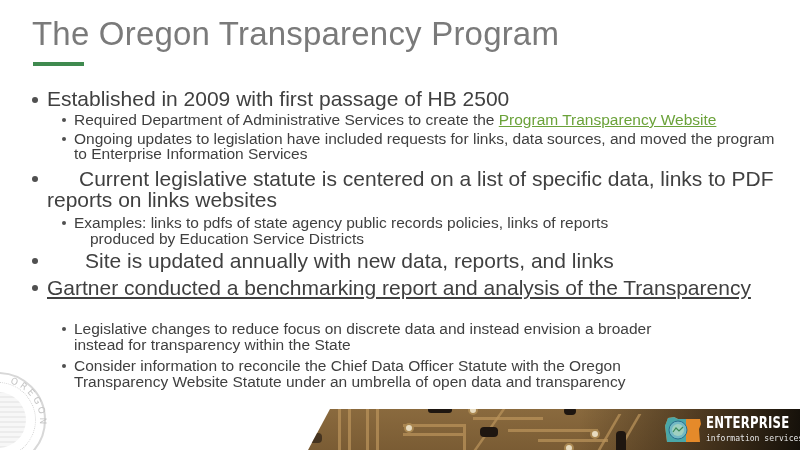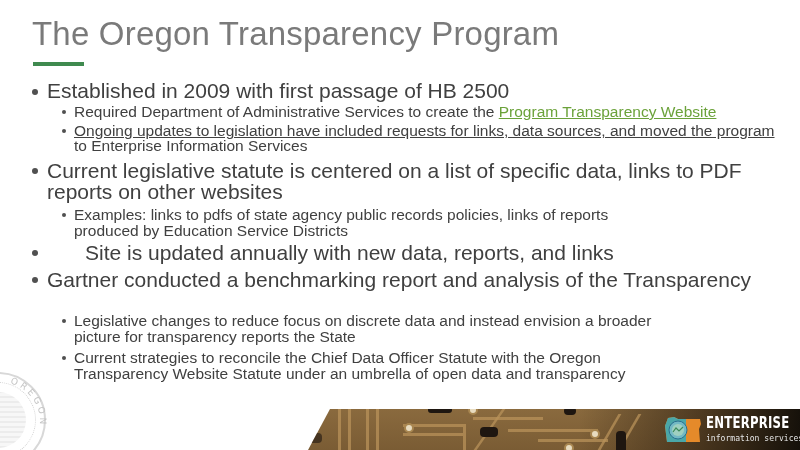--- a/index.html
+++ b/index.html
@@ -34,21 +34,21 @@
       position: absolute;
       left: 33px;
       top: 62px;
       width: 51px;
       height: 4px;
       background: #3f8a4f;
     }
     .content {
       position: absolute;
       left: 0;
-      top: 3px;
+      top: 11px;
       width: 800px;
       height: 400px;
     }
     .b1, .b2 {
       position: absolute;
       white-space: nowrap;
     }
     .b1 {
       left: 47px;
       font-size: 21px;
@@ -182,43 +182,43 @@
 
   <div class="content">
 
     <span class="dot dot1" style="top:86px;"></span>
     <div class="b1" style="top:78px;">Established in 2009 with first passage of HB 2500</div>
 
     <span class="dot dot2" style="top:107px;"></span>
     <div class="b2" style="top:101px;"><span>Required Department of Administrative Services to create the </span><a class="link">Program Transparency Website</a></div>
 
     <span class="dot dot2" style="top:126px;"></span>
-    <div class="b2" style="top:120px;text-decoration:underline;">Ongoing updates to legislation have included requests for links, data sources, and moved the program</div>
+    <div class="b2" style="top:120px;">Ongoing updates to legislation have included requests for links, data sources, and moved the program</div>
     <div class="b2" style="top:135px;">to Enterprise Information Services</div>
 
     <span class="dot dot1" style="top:165px;"></span>
-    <div class="b1" style="top:158px;">Current legislative statute is centered on a list of specific data, links to PDF</div>
-    <div class="b1" style="top:179px;">reports on other websites</div>
+    <div class="b1" style="top:158px;margin-left:32px;">Current legislative statute is centered on a list of specific data, links to PDF</div>
+    <div class="b1" style="top:179px;">reports on links websites</div>
 
     <span class="dot dot2" style="top:210px;"></span>
     <div class="b2" style="top:204px;">Examples: links to pdfs of state agency public records policies, links of reports</div>
-    <div class="b2" style="top:220px;">produced by Education Service Districts</div>
+    <div class="b2" style="top:220px;margin-left:16px;">produced by Education Service Districts</div>
 
     <span class="dot dot1" style="top:247px;"></span>
     <div class="b1" style="top:240px;margin-left:38px;">Site is updated annually with new data, reports, and links</div>
 
     <span class="dot dot1" style="top:274px;"></span>
-    <div class="b1" style="top:267px;">Gartner conducted a benchmarking report and analysis of the Transparency</div>
+    <div class="b1" style="top:267px;text-decoration:underline;">Gartner conducted a benchmarking report and analysis of the Transparency</div>
 
     <span class="dot dot2" style="top:316px;"></span>
     <div class="b2" style="top:310px;">Legislative changes to reduce focus on discrete data and instead envision a broader</div>
-    <div class="b2" style="top:326px;">picture for transparency reports the State</div>
+    <div class="b2" style="top:326px;">instead for transparency within the State</div>
 
     <span class="dot dot2" style="top:353px;"></span>
-    <div class="b2" style="top:347px;">Current strategies to reconcile the Chief Data Officer Statute with the Oregon</div>
+    <div class="b2" style="top:347px;">Consider information to reconcile the Chief Data Officer Statute with the Oregon</div>
     <div class="b2" style="top:363px;">Transparency Website Statute under an umbrella of open data and transparency</div>
   </div>
 
   <div class="seal">
     <div class="seal-inner"></div>
     <div class="seal-core"></div>
     <svg class="seal-text" width="96" height="96" viewBox="0 0 96 96">
       <defs>
         <path id="sealArc" d="M 48 8 A 40 40 0 0 1 88 48 A 40 40 0 0 1 48 88" fill="none"></path>
       </defs>

